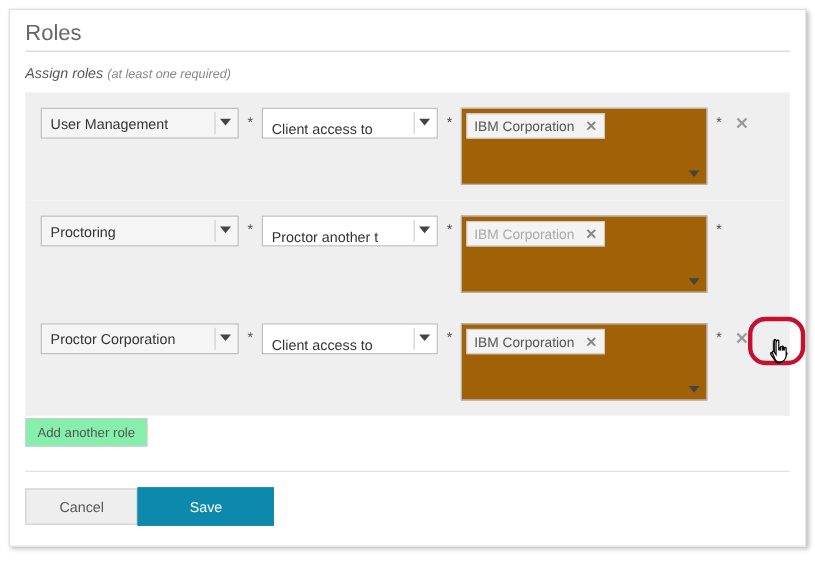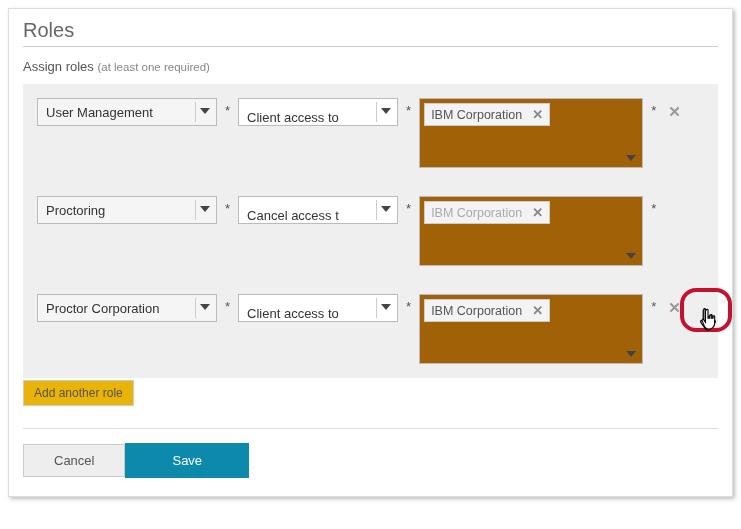--- a/index.html
+++ b/index.html
@@ -22,20 +22,21 @@
     color: #666;
     font-weight: 400;
     border-bottom: 1px solid #ccc;
     padding-bottom: 4px;
     margin-bottom: 12px;
   }
   .subtitle {
     font-size: 13px;
     color: #555;
     margin-bottom: 10px;
+    font-style: italic;
   }
   .subtitle .hint { font-size: 11.5px; color: #888; }
   .role-row {
     background: #efefef;
     padding: 14px 14px;
     display: flex;
     align-items: flex-start;
     gap: 6px;
     position: relative;
   }
@@ -114,21 +115,21 @@
   .row-remove {
     font-size: 15px;
     font-weight: bold;
     color: #999;
     cursor: pointer;
     padding-top: 5px;
     margin-left: 4px;
   }
   .add-btn {
     display: inline-block;
-    background: #eab308;
+    background: #86efac;
     border: 1px solid #ccc;
     padding: 5px 10px;
     font-size: 12px;
     color: #555;
     cursor: pointer;
     margin: 2px 0 22px 0;
   }
   .divider {
     border-top: 1px solid #ddd;
     margin-bottom: 14px;
@@ -204,21 +205,21 @@
 
   
   <div class="role-row">
     <div class="selectbox w1">
       <span class="ellipsis">Proctoring</span>
       <span class="sep"></span>
       <span class="caret"></span>
     </div>
     <span class="star">*</span>
     <div class="selectbox plain w2">
-      <span class="ellipsis">Cancel access t</span>
+      <span class="ellipsis">Proctor another t</span>
       <span class="sep"></span>
       <span class="caret"></span>
     </div>
     <span class="star">*</span>
     <div class="tagbox">
       <span class="tag disabled">
         <span>IBM Corporation</span>
         <span class="tag-x">✕</span>
       </span>
       <span class="caret"></span>

